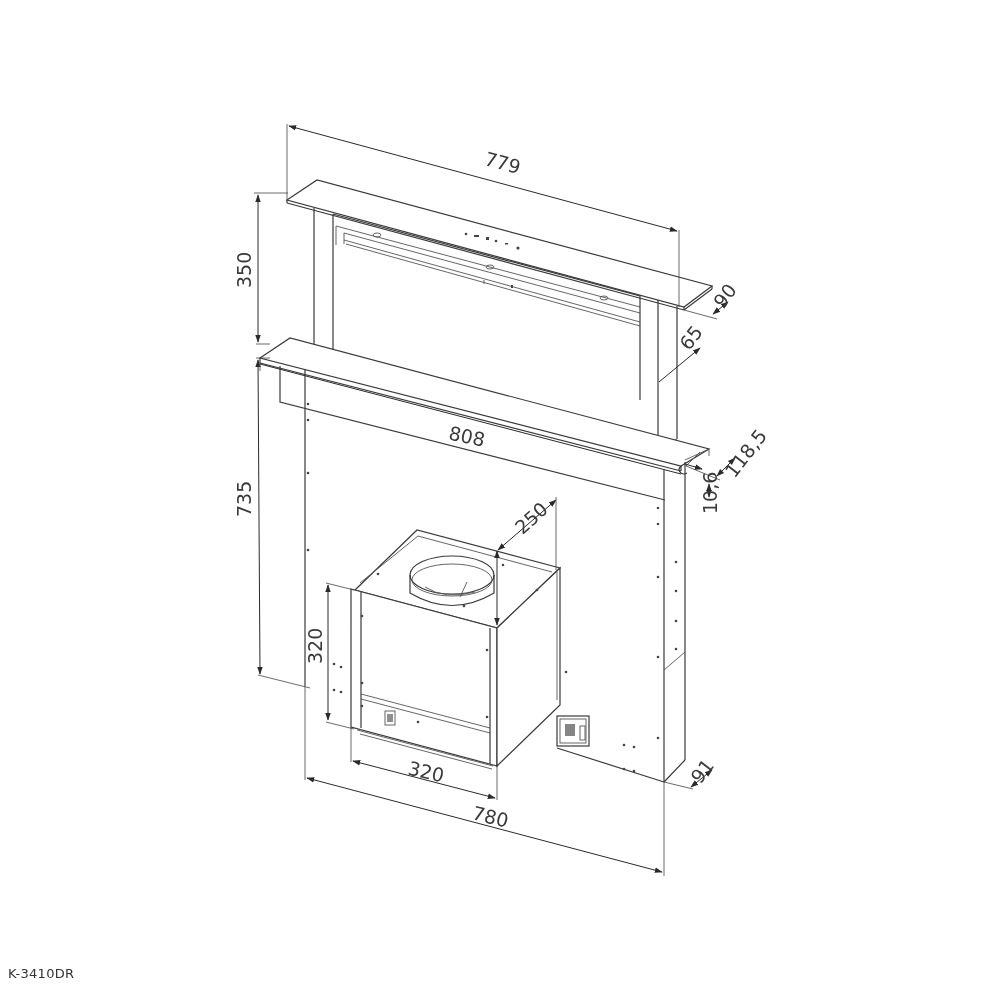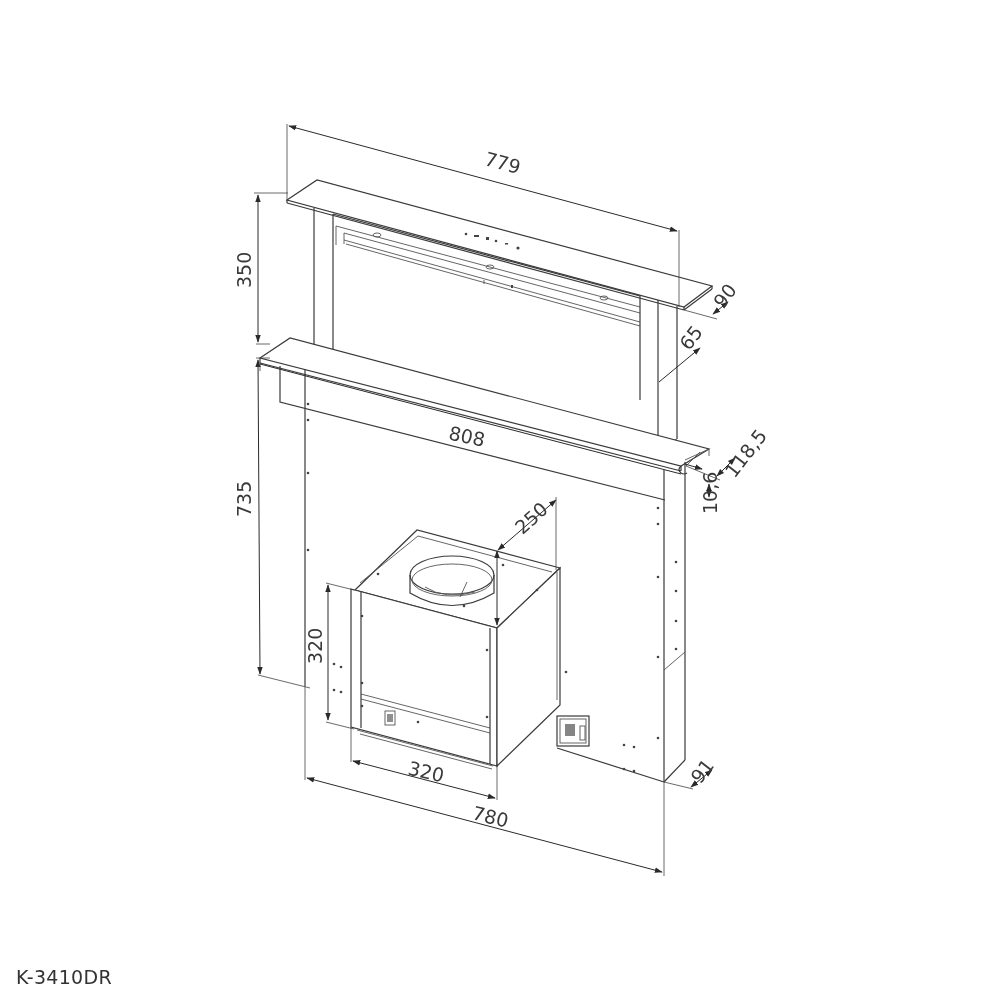--- a/index.html
+++ b/index.html
@@ -5,21 +5,21 @@
     html, body { margin: 0; padding: 0; background: #ffffff; }
     body { width: 1000px; height: 1000px; position: relative; overflow: hidden; font-family: "DejaVu Sans", sans-serif; }
     #drawing { position: absolute; left: 0; top: 0; width: 1000px; height: 1000px; }
     .ln { stroke: #3a3a3a; stroke-width: 1.2; fill: none; }
     .ln-thin { stroke: #555555; stroke-width: 0.9; fill: none; }
     .ln-fill { stroke: #3a3a3a; stroke-width: 1.2; fill: #ffffff; }
     .dim { stroke: #2a2a2a; stroke-width: 1; fill: none; }
     .ext { stroke: #444444; stroke-width: 0.8; fill: none; }
     .dot { fill: #444444; }
     .dimtext { font-family: "DejaVu Sans", sans-serif; font-size: 19px; fill: #3a3a3a; }
-    .model { position: absolute; left: 16px; top: 966px; font-family: "DejaVu Sans", sans-serif; font-size: 19px; color: #333333; letter-spacing: 0.3px; }
+    .model { position: absolute; left: 8px; top: 966px; font-family: "DejaVu Sans", sans-serif; font-size: 13px; color: #333333; letter-spacing: 0.3px; }
   </style>
 </head>
 <body>
 
 <svg id="drawing" viewBox="0 0 1000 1000" xmlns="http://www.w3.org/2000/svg">
   <defs>
     <marker id="arr" viewBox="0 0 10 10" refX="9" refY="5" markerWidth="8" markerHeight="8" orient="auto-start-reverse">
       <path d="M0,1.5 L10,5 L0,8.5 z" fill="#2a2a2a"></path>
     </marker>
   </defs>

